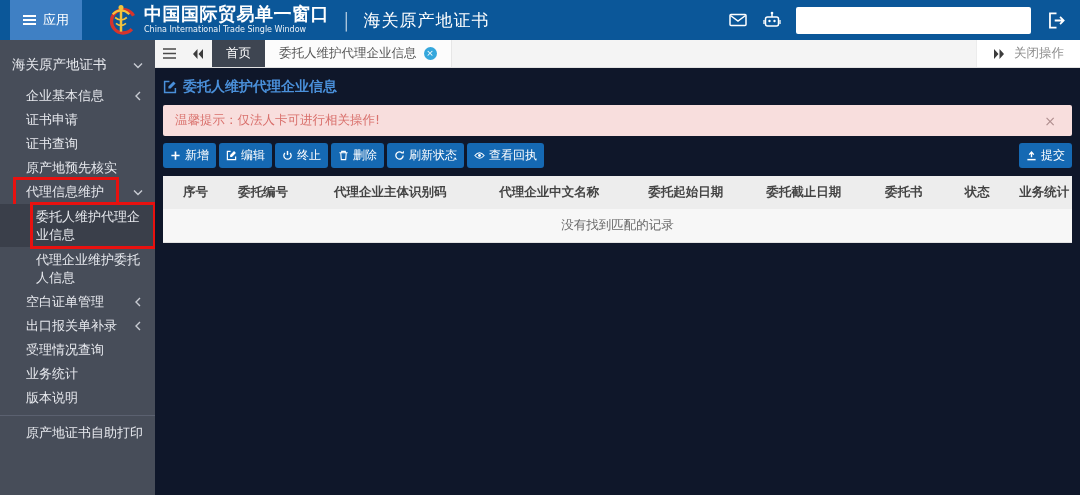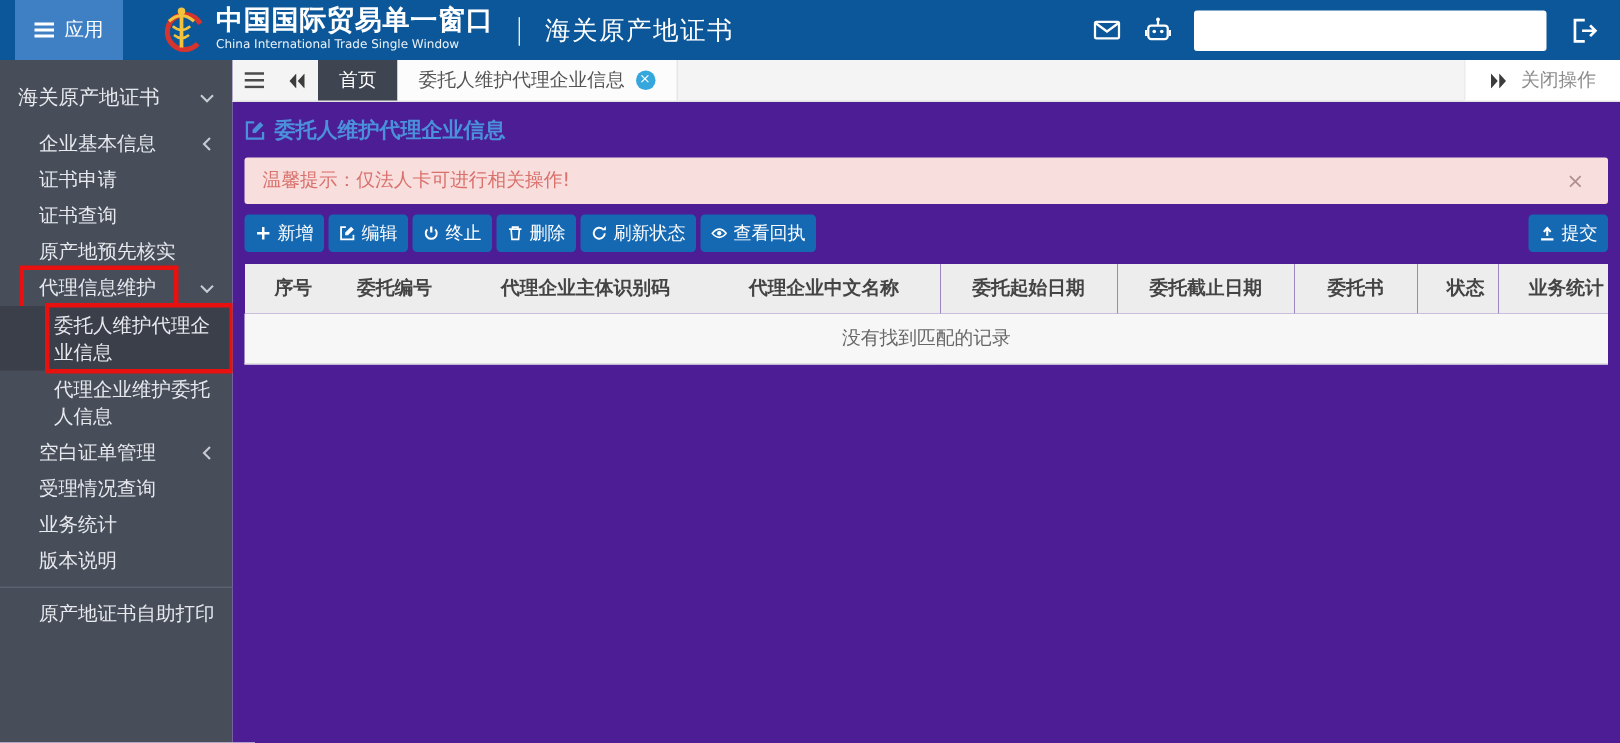--- a/index.html
+++ b/index.html
@@ -26,32 +26,32 @@
 
   
   .app { flex:1; display:flex; min-height:0; }
 
   
   .sidebar { width:155px; flex:0 0 155px; background:#474d59; color:#e7e9ee; font-size:13px;
     padding-top:8px; overflow:hidden; }
   .s-root { display:flex; align-items:center; justify-content:space-between;
     padding:8px 12px 10px 12px; font-size:13.5px; cursor:pointer; }
   .s-item { position:relative; display:flex; align-items:center; justify-content:space-between;
-    padding:5px 12px 5px 26px; line-height:14px; cursor:pointer;font-family:Liberation Serif, serif; }
+    padding:5px 12px 5px 26px; line-height:14px; cursor:pointer; }
   .s-item.sub { padding:4px 6px 4px 36px; line-height:1.35; display:block; }
   .s-item.active { background:#3a3f4a; }
   .chev { flex:0 0 10px; opacity:.85; }
   .s-div { border-top:1px solid #5b6170; margin:5px 0; }
   .hl7::after { content:""; position:absolute; left:13px; right:36px; top:-3px; bottom:-3px;
     border:3px solid #e8110f; pointer-events:none; }
   .hl8::after { content:""; position:absolute; left:30px; right:-1px; top:-2px; bottom:-2px;
     border:3px solid #e8110f; pointer-events:none; }
 
   
-  .main { flex:1; display:flex; flex-direction:column; background:#4c1d95; min-width:0; }
+  .main { flex:1; display:flex; flex-direction:column; background:#0f172a; min-width:0; }
 
   .strip { height:28px; flex:0 0 28px; background:#f4f4f4; border-bottom:1px solid #e2e2e2;
     display:flex; align-items:stretch; }
   .strip-ico { display:flex; align-items:center; padding:0 8px; color:#4a4a4a; cursor:pointer; }
   .tab { display:flex; align-items:center; gap:7px; padding:0 14px; font-size:12.5px; cursor:pointer; }
   .tab-home { background:#3e4551; color:#fff; }
   .tab-open { background:#fcfcfc; color:#555; border-right:1px solid #e6e6e6; }
   .tab-close { width:13px; height:13px; border-radius:50%; background:#35a7dc; color:#fff;
     font-size:9px; line-height:13px; text-align:center; display:inline-block; }
   .strip-right { margin-left:auto; display:flex; align-items:center; gap:9px; padding:0 16px;
@@ -163,20 +163,26 @@
       <div class="s-item sub">
         <span>代理企业维护委托人信息</span>
       </div>
       <div class="s-item">
         <span>空白证单管理</span>
         <svg class="chev" width="7" height="10" viewBox="0 0 7 10">
             <path d="M5.5 1 l-4 4 4 4" fill="none" stroke="#dfe2e8" stroke-width="1.4"></path>
           </svg>
       </div>
       <div class="s-item">
+        <span>出口报关单补录</span>
+        <svg class="chev" width="7" height="10" viewBox="0 0 7 10">
+            <path d="M5.5 1 l-4 4 4 4" fill="none" stroke="#dfe2e8" stroke-width="1.4"></path>
+          </svg>
+      </div>
+      <div class="s-item">
         <span>受理情况查询</span>
       </div>
       <div class="s-item">
         <span>业务统计</span>
       </div>
       <div class="s-item">
         <span>版本说明</span>
       </div>
       <div class="s-div"></div>
       <div class="s-item">

